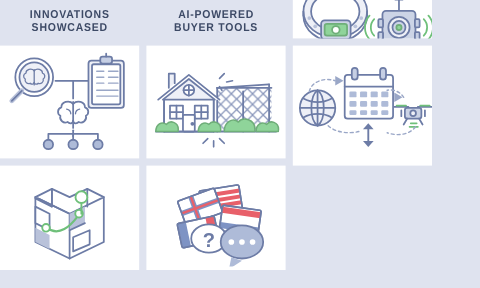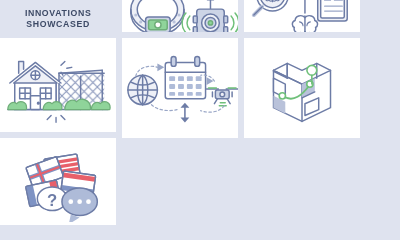--- a/index.html
+++ b/index.html
@@ -45,20 +45,24 @@
   svg{display:block;}
 </style>
 </head>
 <body>
 
 <div class="board">
 
   <div class="head">
     <div class="head-txt">INNOVATIONS
 SHOWCASED</div>
+  </div>
+  <div class="head">
+    <div class="head-txt">AI-POWERED
+BUYER TOOLS</div>
   </div>
 
   <div class="card r1 cell-pad-l">
 
     <svg width="118" height="86" viewBox="0 0 118 86">
       <g fill="none" stroke="#6d7ca6" stroke-width="1.5" stroke-linecap="round" stroke-linejoin="round">
 
         <ellipse cx="36" cy="40" rx="27" ry="22" fill="#ffffff"></ellipse>
         <ellipse cx="36" cy="36.5" rx="27" ry="22" fill="#eef0f7"></ellipse>
         <path d="M9 36.5 L9 40 M63 36.5 L63 40"></path>

